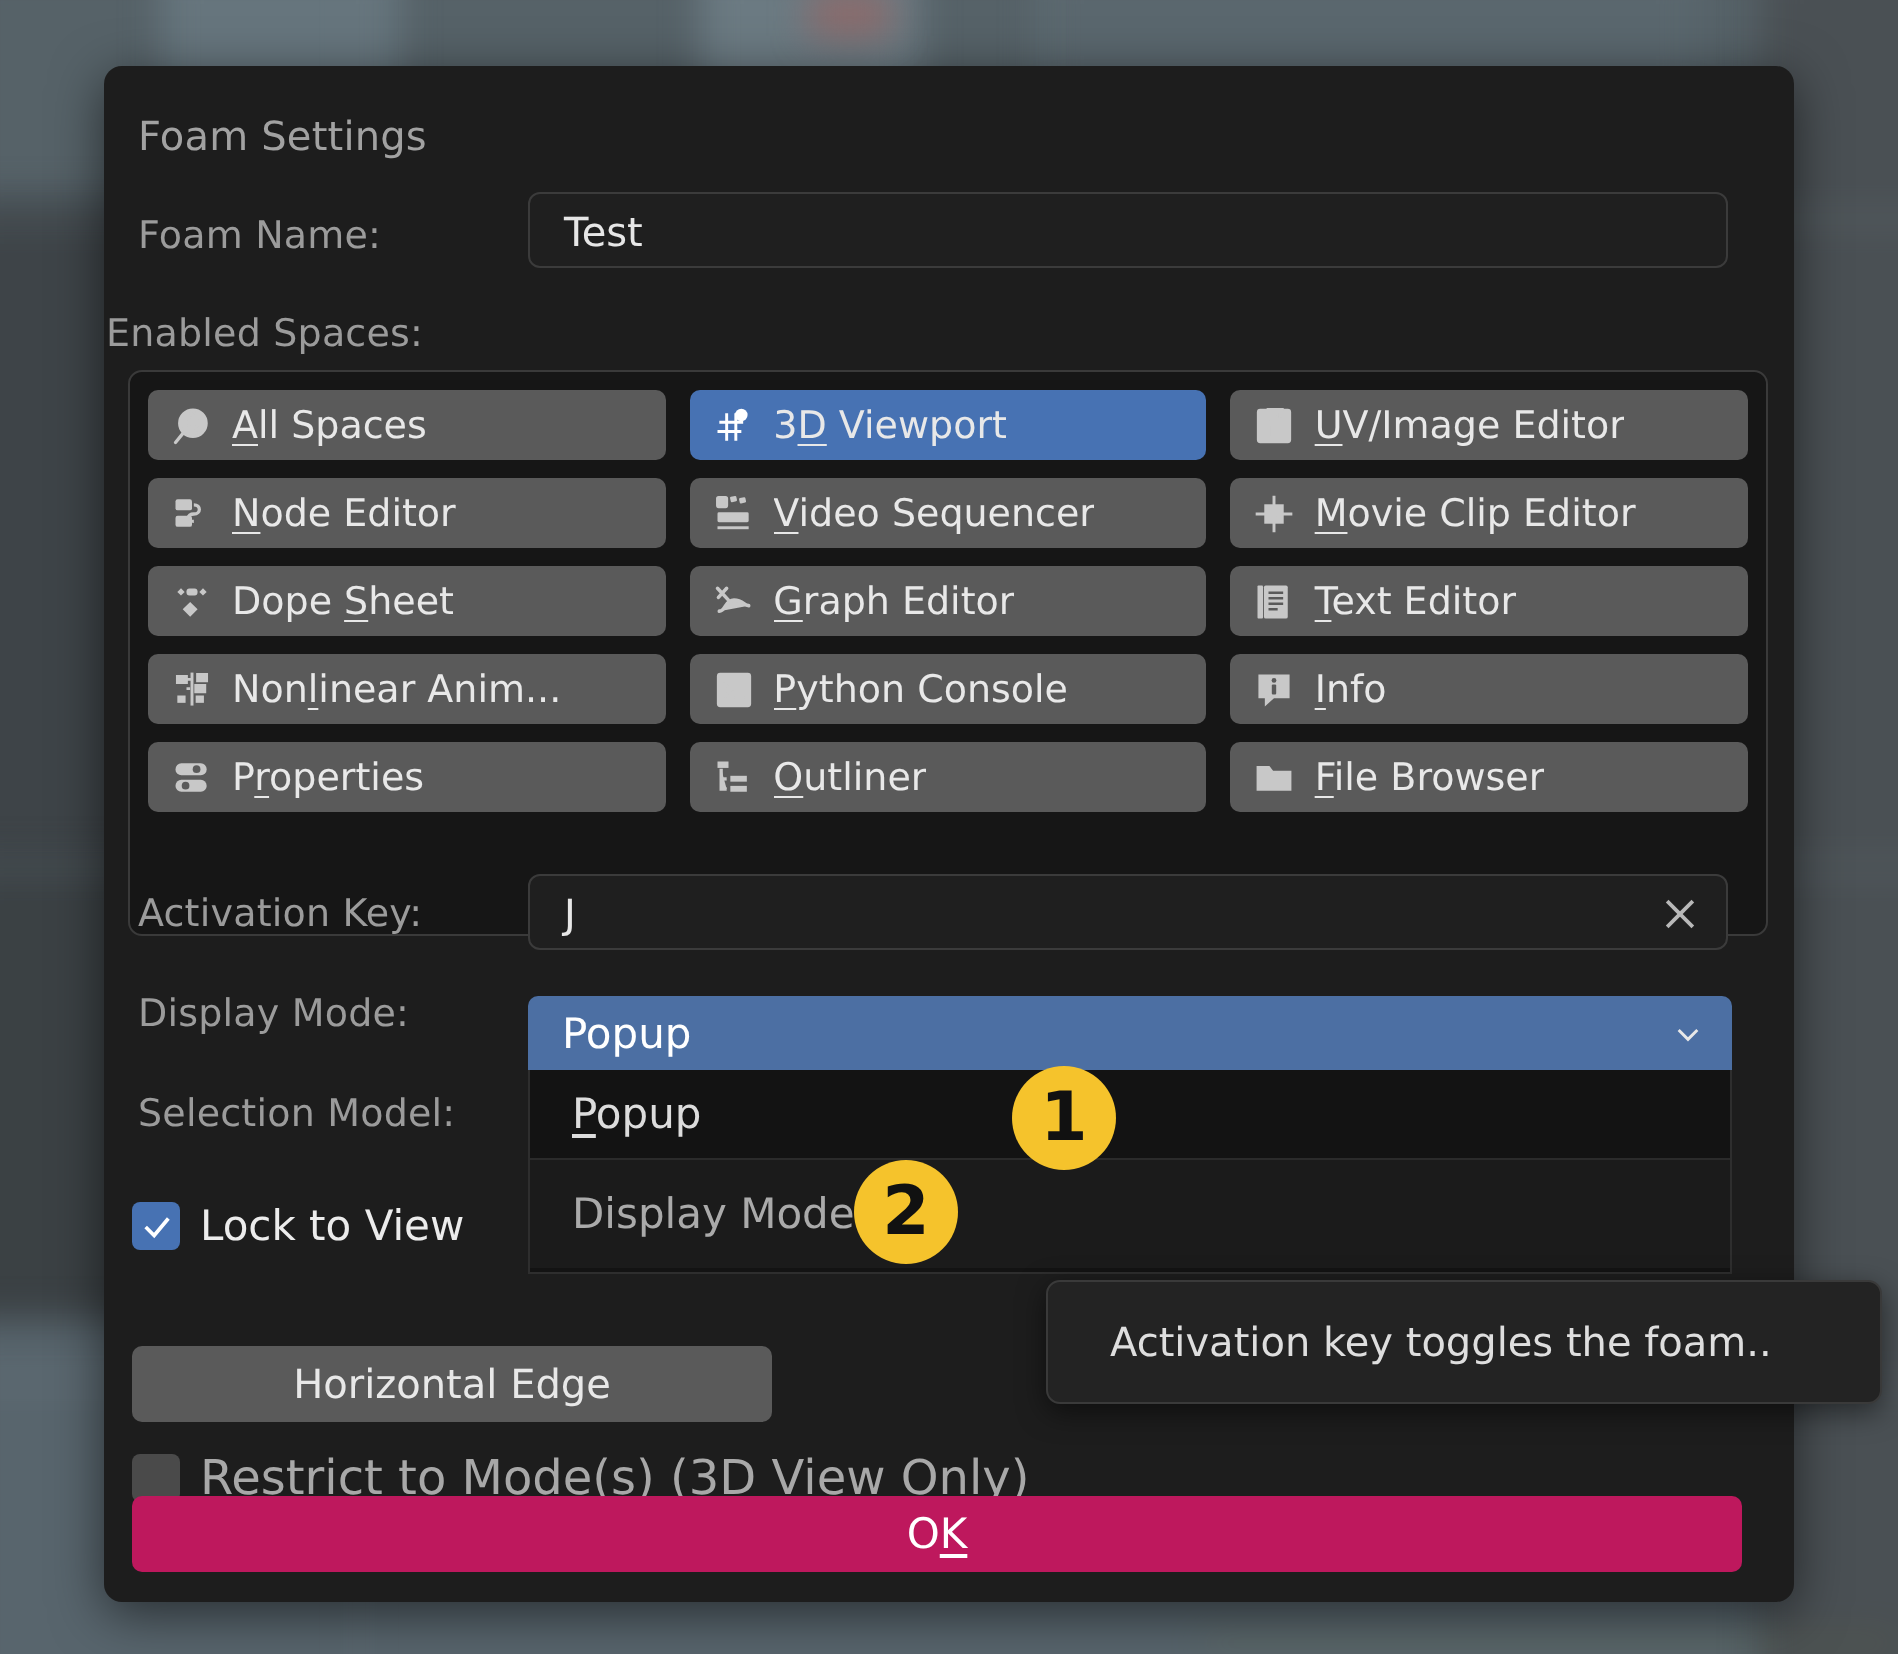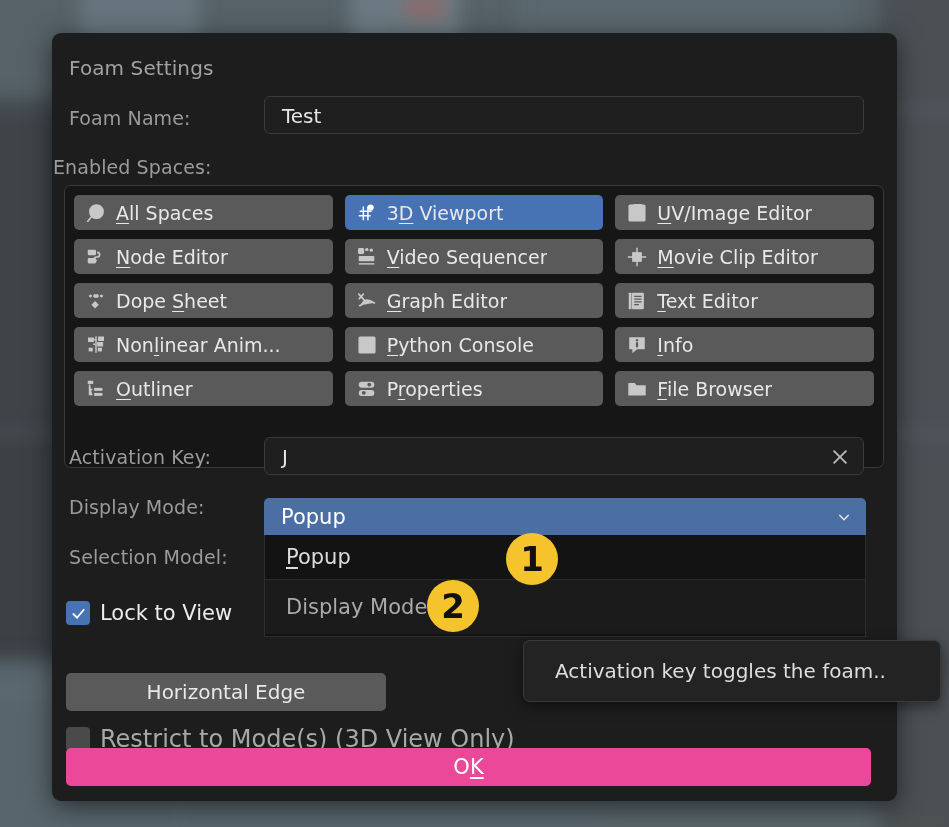--- a/index.html
+++ b/index.html
@@ -162,21 +162,21 @@
   #hedge-btn .lbl { color: #e8e8e8; font-size: 20px; white-space: nowrap; }
 
   
   #restrict-row { position: absolute; left: 14px; top: 692px; display: flex; align-items: center; cursor: pointer; }
   #restrict-row .lbl { margin-left: 10px; color: #a8a8a8; font-size: 24px; }
 
   
   #ok-btn {
     position: absolute; left: 14px; top: 715px;
     width: 805px; height: 38px;
-    background: #ec4899;
+    background: #be185d;
     border-radius: 5px;
     display: flex; align-items: center; justify-content: center;
     cursor: pointer;
   }
   #ok-btn .lbl { color: #ffffff; font-size: 21px; }
   #ok-btn .lbl u { text-decoration: underline; text-underline-offset: 3px; }
 
   
   #dd-header {
     position: absolute; left: 264px; top: 498px;
@@ -406,40 +406,40 @@
             <svg class="icon-svg" viewBox="0 0 24 24" fill="none">
               <path d="M3.5 3.5h17v13h-8.5L7 21v-4.5H3.5z" fill="currentColor" stroke="none" style="fill:#c8c8c8"></path>
               <circle cx="12" cy="6.8" r="1.3" fill="#5a5a5a" stroke="none"></circle>
               <rect x="10.8" y="9" width="2.4" height="5.5" rx="0.6" fill="#5a5a5a" stroke="none"></rect>
             </svg>
           </span>
           <span class="lbl"><u>I</u>nfo</span>
         </div>
         <div class="space-btn">
           <span class="ico">
+            <svg class="icon-svg" viewBox="0 0 24 24" fill="none">
+              <rect x="3" y="4" width="17" height="6.5" rx="3.2" fill="currentColor" stroke="none" style="fill:#c8c8c8"></rect>
+              <rect x="3" y="13" width="17" height="6.5" rx="3.2" fill="currentColor" stroke="none" style="fill:#c8c8c8"></rect>
+              <circle cx="14.5" cy="7.2" r="2.1" fill="#5a5a5a" stroke="none"></circle>
+              <circle cx="8.5" cy="16.2" r="2.1" fill="#5a5a5a" stroke="none"></circle>
+            </svg>
+          </span>
+          <span class="lbl">P<u>r</u>operties</span>
+        </div>
+        <div class="space-btn">
+          <span class="ico">
             <svg class="icon-svg" viewBox="0 0 24 24" fill="none" stroke-width="1.6">
               <rect x="3" y="3" width="6" height="3.5" fill="currentColor" stroke="none" style="fill:#c8c8c8"></rect>
               <path d="M5 7v11h3" stroke-width="1.8"></path>
               <path d="M5 12.5h3" stroke-width="1.8"></path>
               <rect x="10" y="10.8" width="9" height="3.2" fill="currentColor" stroke="none" style="fill:#c8c8c8"></rect>
               <rect x="10" y="16.3" width="9" height="3.2" fill="currentColor" stroke="none" style="fill:#c8c8c8"></rect>
             </svg>
           </span>
           <span class="lbl"><u>O</u>utliner</span>
-        </div>
-        <div class="space-btn">
-          <span class="ico">
-            <svg class="icon-svg" viewBox="0 0 24 24" fill="none">
-              <rect x="3" y="4" width="17" height="6.5" rx="3.2" fill="currentColor" stroke="none" style="fill:#c8c8c8"></rect>
-              <rect x="3" y="13" width="17" height="6.5" rx="3.2" fill="currentColor" stroke="none" style="fill:#c8c8c8"></rect>
-              <circle cx="14.5" cy="7.2" r="2.1" fill="#5a5a5a" stroke="none"></circle>
-              <circle cx="8.5" cy="16.2" r="2.1" fill="#5a5a5a" stroke="none"></circle>
-            </svg>
-          </span>
-          <span class="lbl">P<u>r</u>operties</span>
         </div>
         <div class="space-btn">
           <span class="ico">
             <svg class="icon-svg" viewBox="0 0 24 24" fill="none">
               <path d="M2.5 5.5h7l2 2.5h10v11h-19z" fill="currentColor" stroke="none" style="fill:#c8c8c8"></path>
             </svg>
           </span>
           <span class="lbl"><u>F</u>ile Browser</span>
         </div>
       </div>

